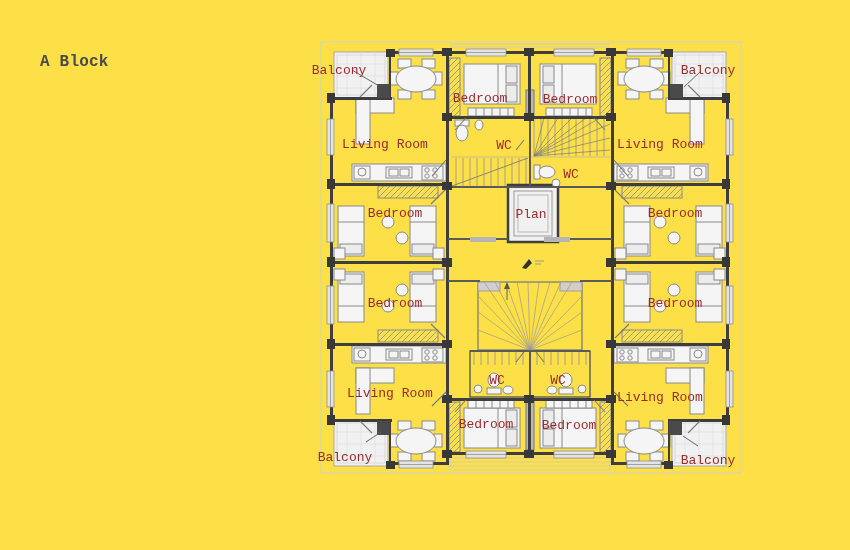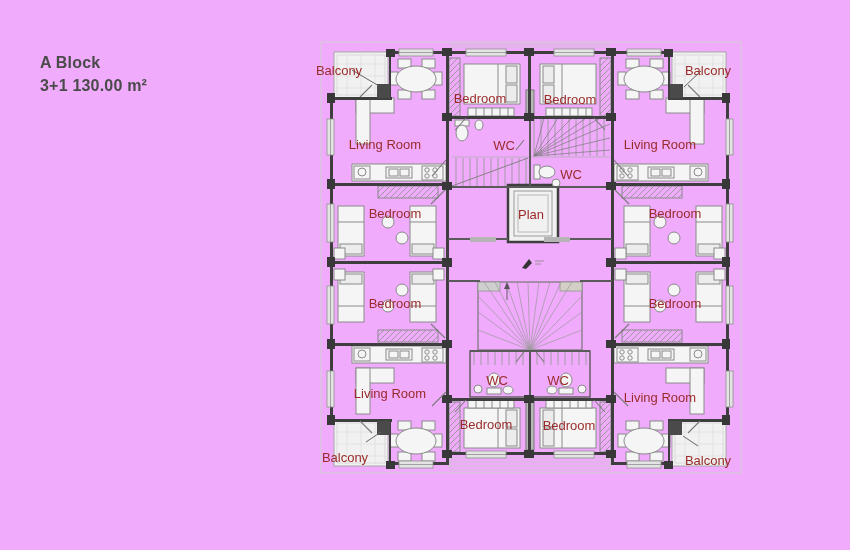--- a/index.html
+++ b/index.html
@@ -1,30 +1,29 @@
 <!DOCTYPE html>
 <html><head>
 <meta charset="utf-8">
 <style>
   html,body{margin:0;padding:0;background:#efefef;}
   body{width:850px;height:550px;overflow:hidden;}
-  .stage{position:relative;width:850px;height:550px;font-family:Liberation Sans, sans-serif;background:#f0abfc;}
+  .stage{position:relative;width:850px;height:550px;font-family:Liberation Mono, monospace;background:#fde047;}
   .title-block{position:absolute;left:40px;top:51px;color:#4a4a4a;font-weight:bold;font-size:16px;line-height:23px;letter-spacing:.2px;}
   .plan-svg{position:absolute;left:0;top:0;}
   .plan-labels{position:absolute;left:0;top:0;width:850px;height:550px;pointer-events:none;margin-top:8px;}
   .plan-label{position:absolute;transform:translate(-50%,-50%);font-size:13px;white-space:nowrap;}
 </style>
 </head>
 <body>
 
 <div class="stage">
 
   <div class="title-block">
     <div>A Block</div>
-    <div>3+1 130.00 m²</div>
   </div>
 
   <svg class="plan-svg" width="850" height="550" viewBox="0 0 850 550">
     <defs>
       <pattern id="hatch" width="6" height="6" patternUnits="userSpaceOnUse">
         <path d="M0 6L6 0" stroke="#9a9a9a" stroke-width="1"></path>
       </pattern>
     </defs>
 
     <g fill="none" stroke="#cfcfcf" stroke-width="1">

